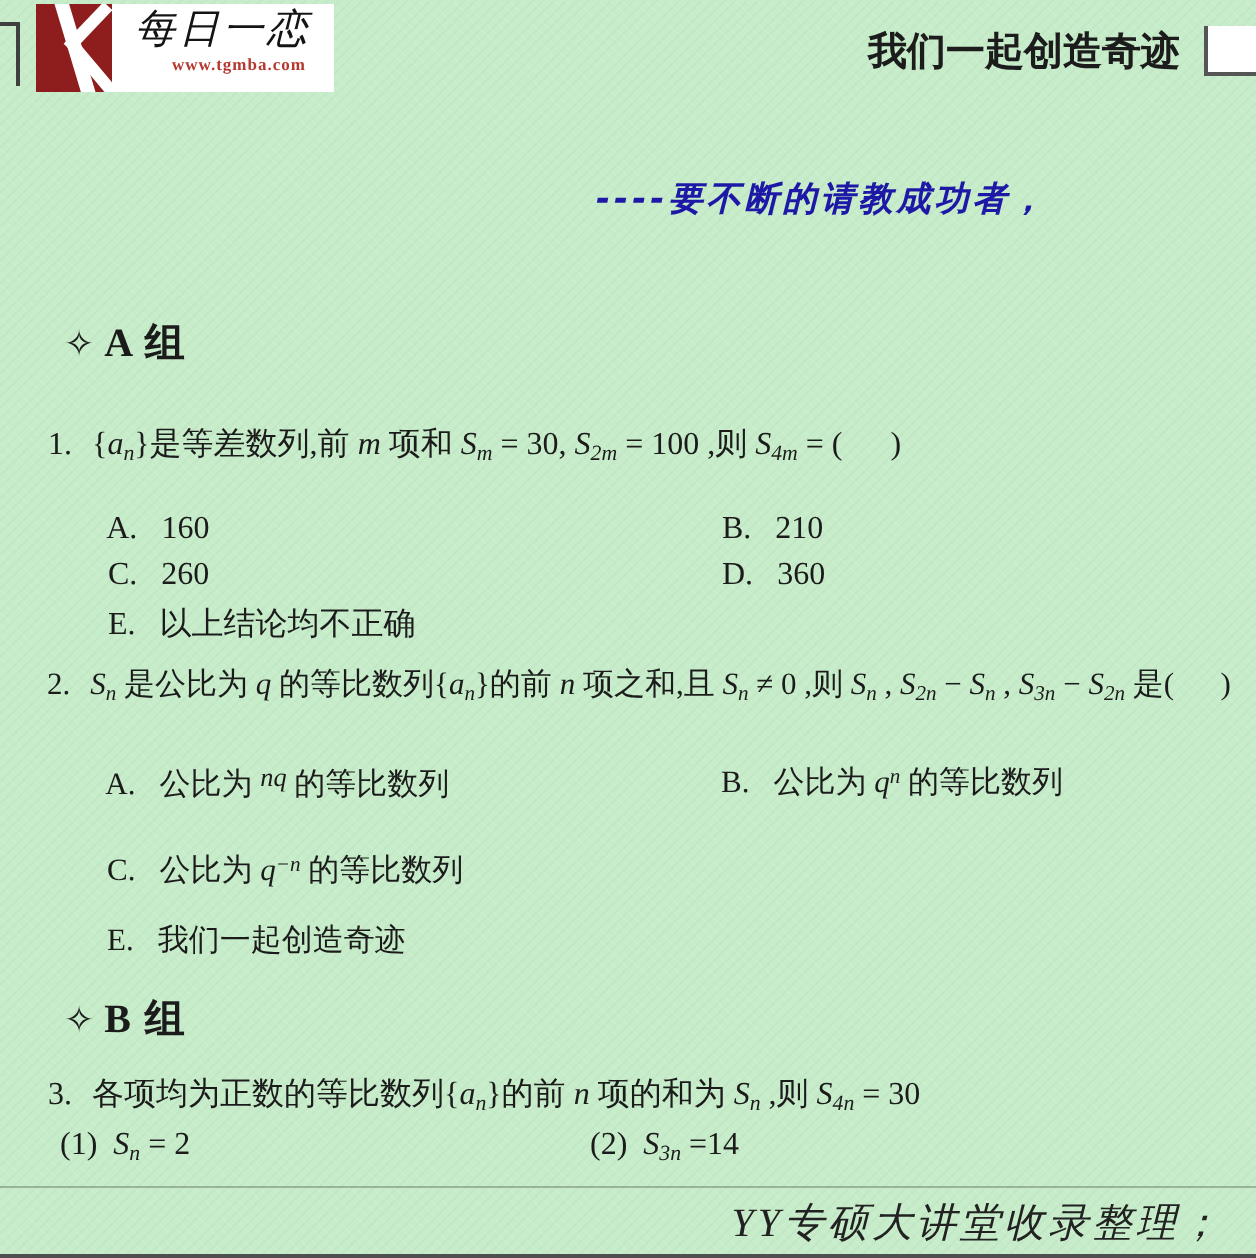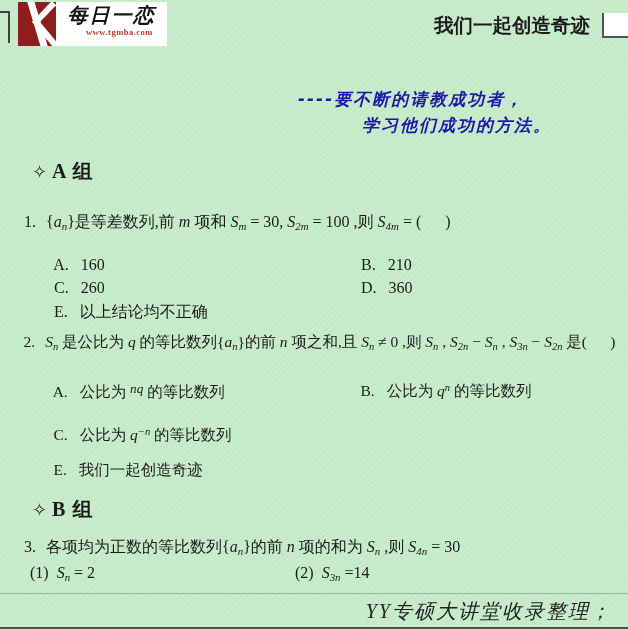--- a/index.html
+++ b/index.html
@@ -13,21 +13,21 @@
     color:#1b1b1b;
   }
   .abs{position:absolute;}
   .line{white-space:pre;}
 
   
   .corner-left{left:0;top:11px;width:8px;height:30px;border-top:2px solid #3f3f3f;border-right:2px solid #3f3f3f;}
   .logo-box{left:18px;top:2px;width:149px;height:44px;background:#ffffff;display:flex;align-items:stretch;}
   .logo-mark{width:38px;height:44px;flex:0 0 auto;}
   .logo-text{flex:1;text-align:center;line-height:1;padding-top:3px;}
-  .logo-callig{font-size:20px;font-weight:bold;font-style:italic;letter-spacing:2px;color:#141414;}
+  .logo-callig{font-size:20px;font-weight:normal;font-style:italic;letter-spacing:2px;color:#141414;}
   .logo-site{font-size:8.5px;font-weight:bold;letter-spacing:0.5px;color:#b5372f;margin-top:3px;padding-left:16px;}
   .slogan{top:12px;right:38px;font-size:19.5px;color:#1c1c1c;font-weight:bold;}
   .corner-right{top:13px;right:0;width:26px;height:25px;background:#ffffff;border-left:2px solid #555555;border-bottom:2px solid #555555;box-sizing:border-box;}
 
   
   .title{top:50px;left:0;width:100%;text-align:center;font-size:23px;letter-spacing:1px;}
   .title .subject{font-weight:bold;}
 
   
   .motto{color:#1d18a6;font-weight:bold;font-style:italic;font-family:"DejaVu Sans",sans-serif;font-size:17px;letter-spacing:2px;}
@@ -84,21 +84,20 @@
       <div class="logo-callig">每日一恋</div>
       <div class="logo-site">www.tgmba.com</div>
     </span>
   </div>
 
   <div class="abs slogan line">我们一起创造奇迹</div>
   <div class="abs corner-right"></div>
 
 
   <div class="abs motto motto-1 line">----要不断的请教成功者，</div>
-  <div class="abs motto motto-2 line">学习他们成功的方法。</div>
 
   <div class="abs section sec-a line">
     <span class="bullet">✧</span><span>A 组</span>
   </div>
 
   <div class="abs question q1 line">
     <span class="q-num">1.</span><span><span class="sg-n">{</span><span class="sg-i">a</span><span class="sg-sub">n</span><span class="sg-n">}是等差数列,前 </span><span class="sg-i">m</span><span class="sg-n"> 项和 </span><span class="sg-i">S</span><span class="sg-sub">m</span><span class="sg-n"> = 30, </span><span class="sg-i">S</span><span class="sg-sub">2m</span><span class="sg-n"> = 100 ,则 </span><span class="sg-i">S</span><span class="sg-sub">4m</span><span class="sg-n"> = (      )</span></span>
   </div>
 
   <div class="abs option line" style="left:38px;top:238px;">

